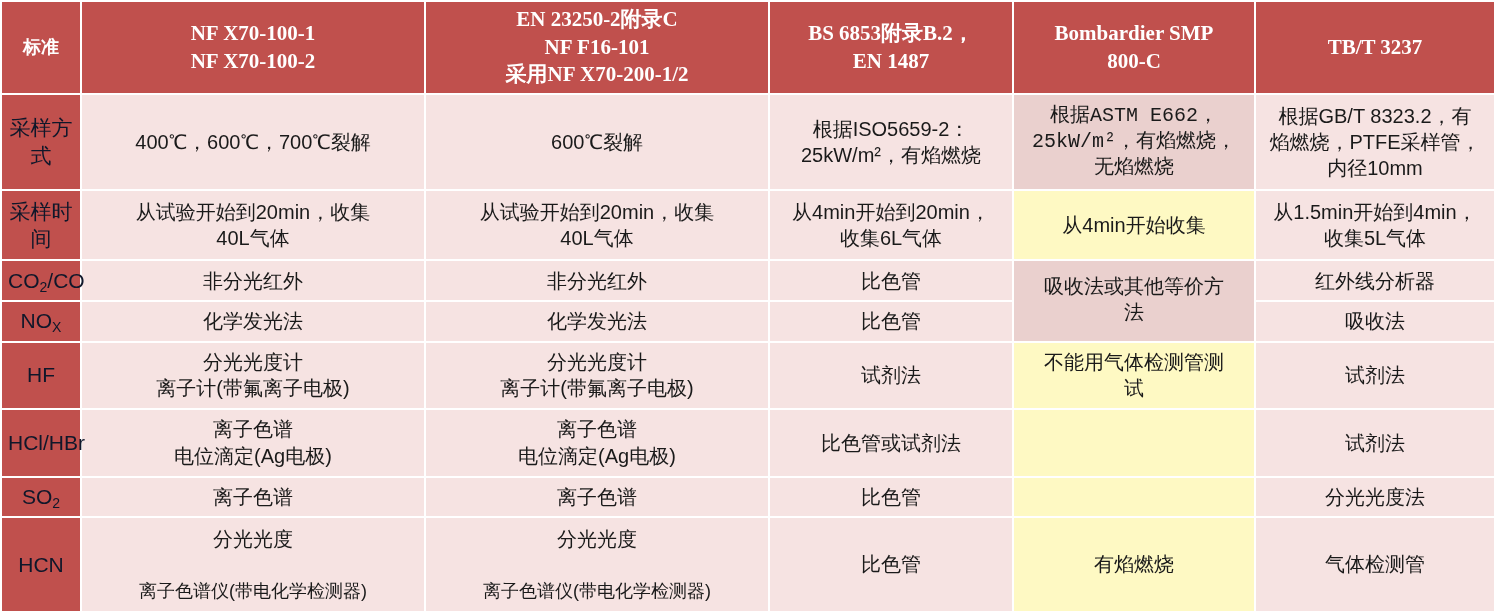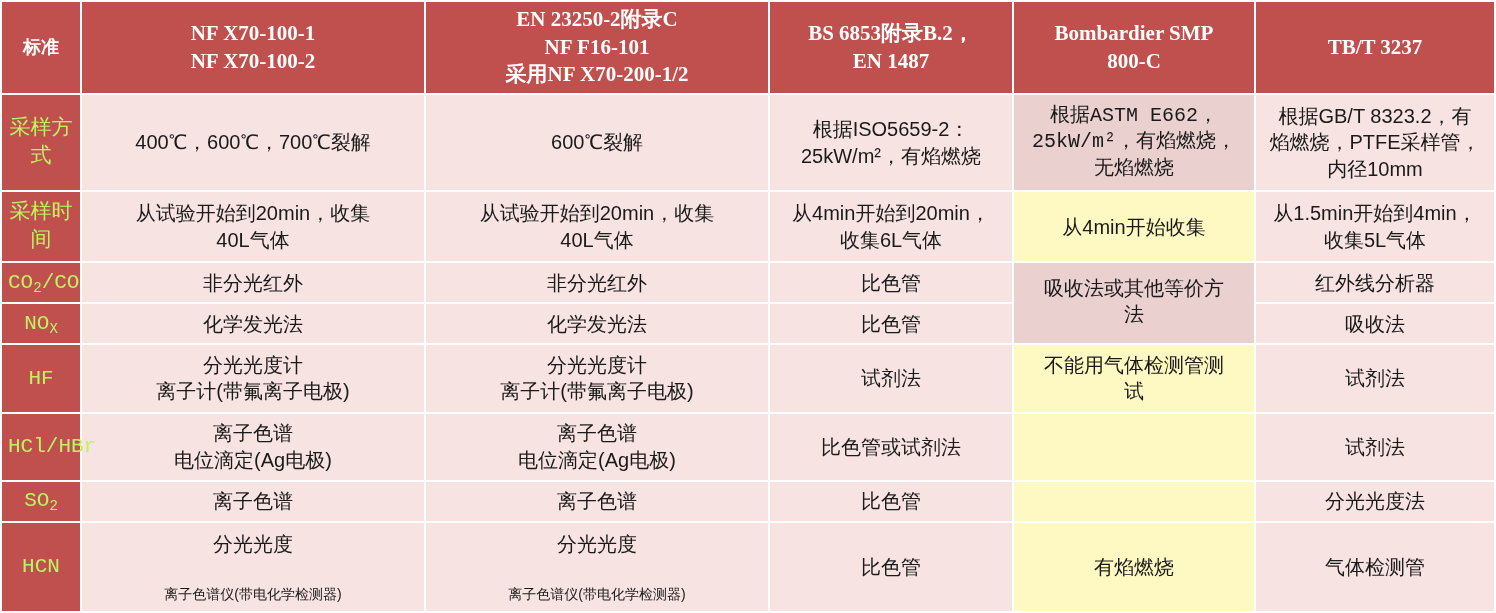--- a/index.html
+++ b/index.html
@@ -35,41 +35,41 @@
     font-size: 21px;
   }
   .hdr-first {
     font-family: "Liberation Sans", sans-serif;
     font-size: 18px;
   }
   .hdr .line { display: block; }
   
   .rowlab {
     background: #c0504d;
-    color: #bef264;
+    color: #0f172a;
     font-size: 21px;
-    font-family: Liberation Mono, monospace;
+    font-family: Liberation Sans, sans-serif;
     width: 152px;
   }
   .rowlab sub {
     font-size: 14px;
     vertical-align: baseline;
     position: relative;
     top: 4px;
   }
   
   .cell {
     color: #1a1a1a;
     font-size: 20px;
   }
   .tint-a { background: #f6e3e2; }
   .tint-b { background: #fef9c3; }
   .tint-c { background: #ead0ce; font-family: Liberation Mono, monospace; }
   .cell .line { display: block; }
-  .small { font-size: 14px; margin-top: 28px; }
+  .small { font-size: 18px; margin-top: 28px; }
 </style>
 </head>
 <body>
 
 <table id="standards-table">
   <thead>
     <tr>
       <th class="hdr hdr-first">
         <span class="line">标准</span>
       </th>

